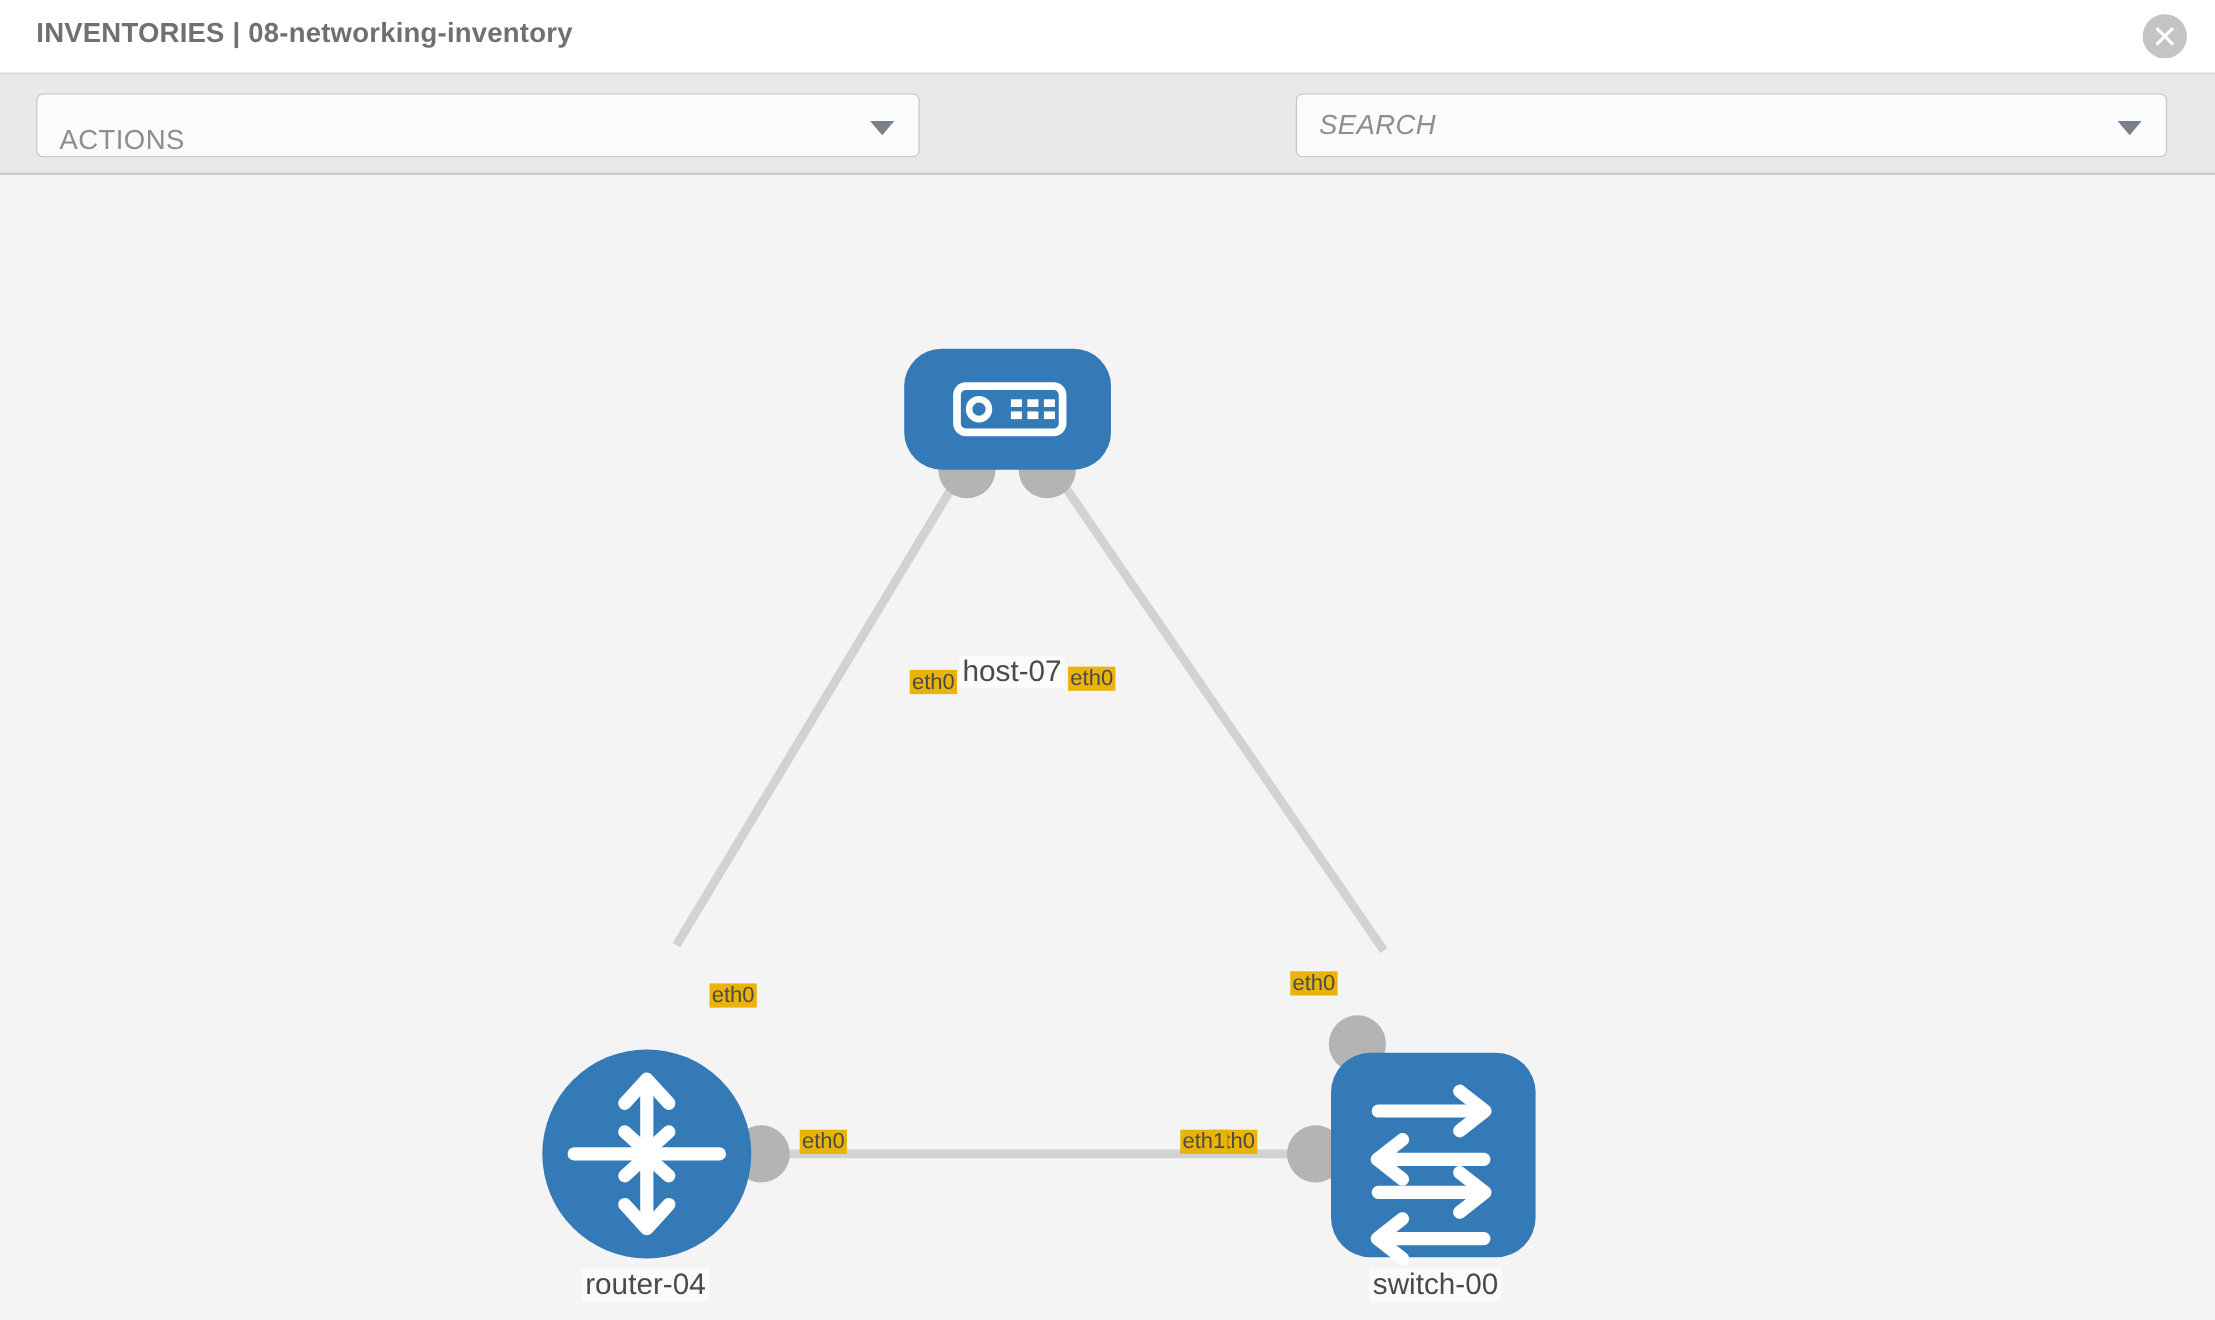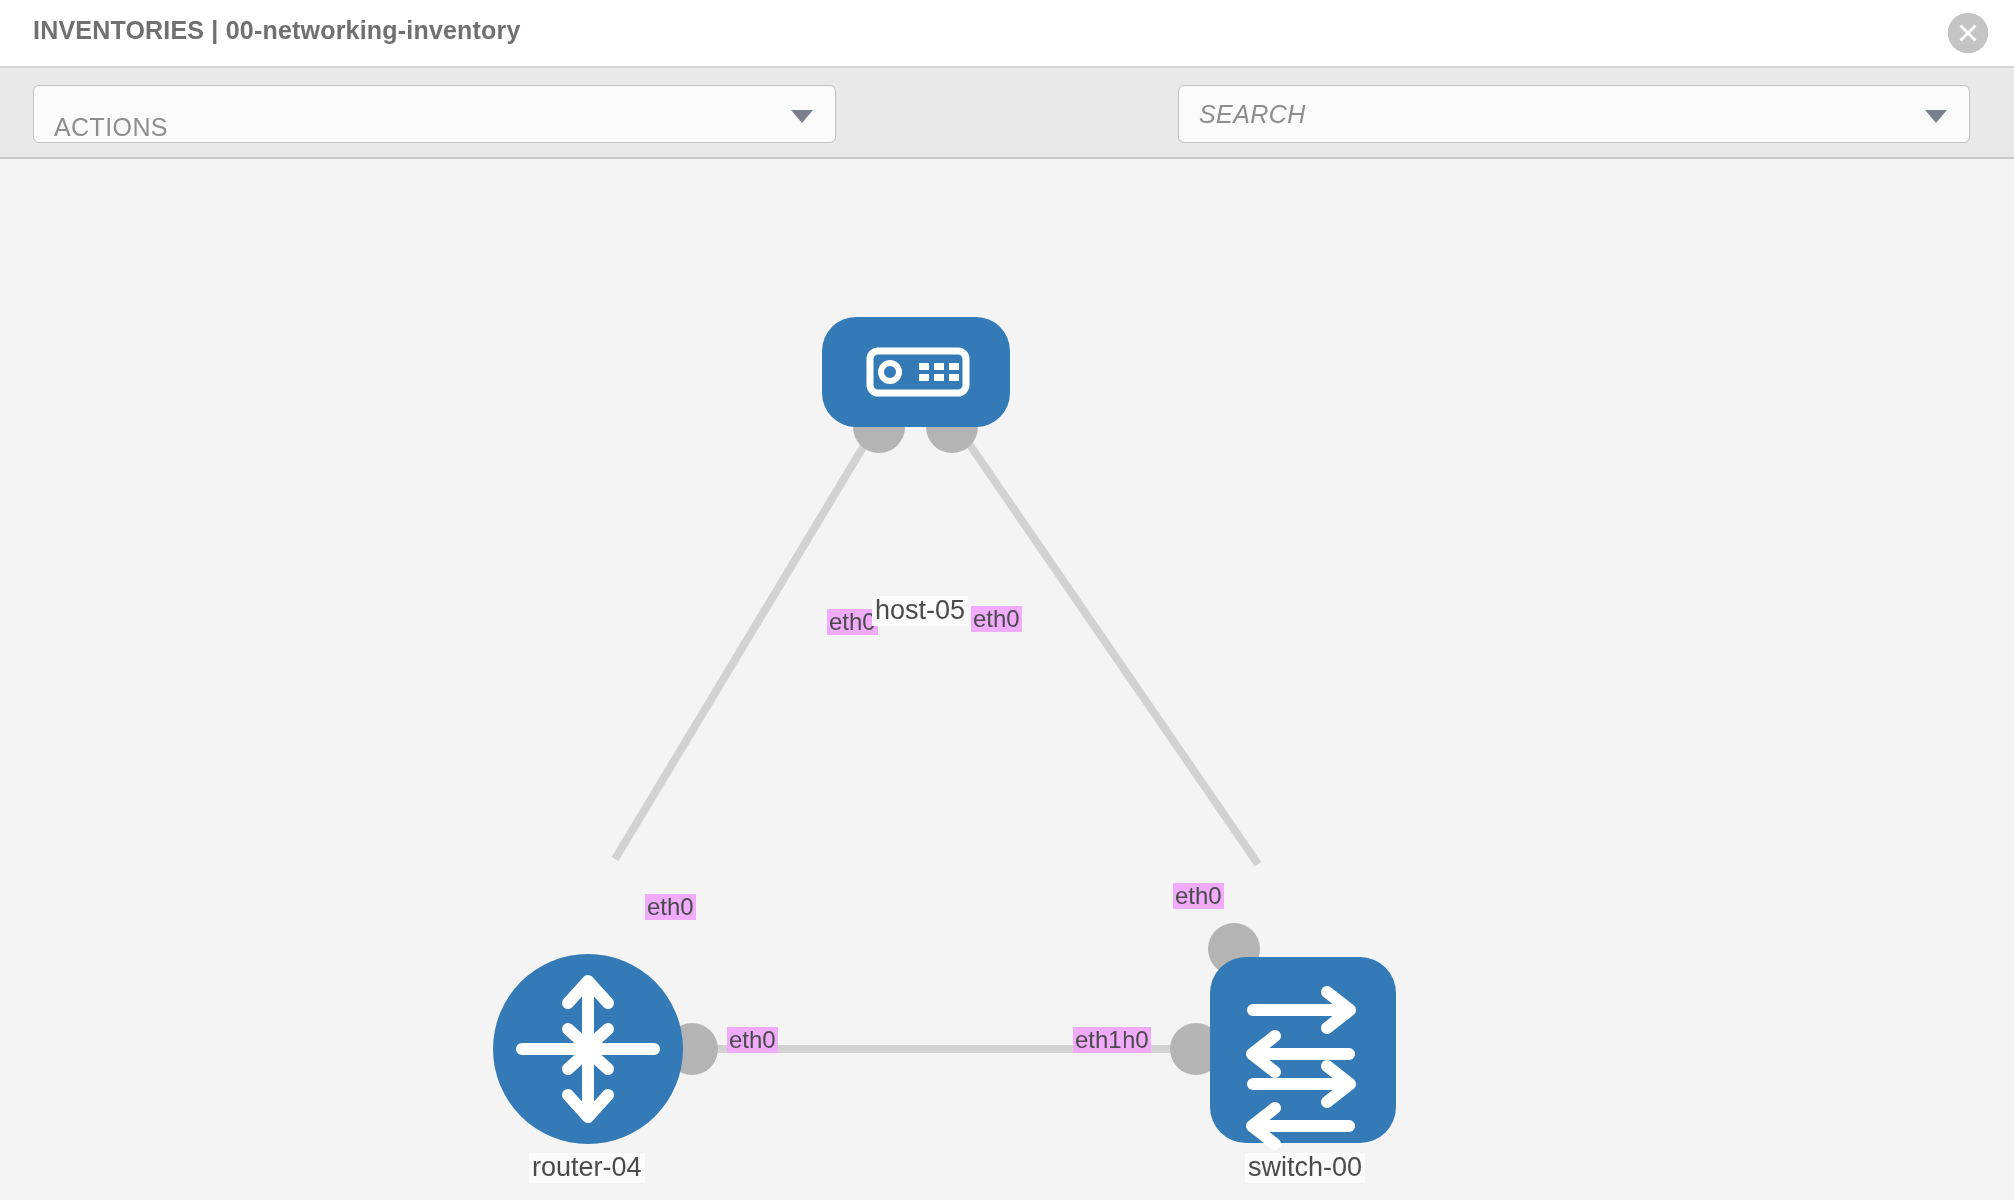--- a/index.html
+++ b/index.html
@@ -144,35 +144,35 @@
     position: absolute;
     font-size: 27px;
     color: #4a4a4a;
     background: #fbfbfb;
     white-space: nowrap;
     padding: 0 3px;
     line-height: 1.1;
   }
   .iface-label {
     position: absolute;
-    font-size: 24px;
+    font-size: 20px;
     color: #4a4a4a;
-    background: #f0abfc;
+    background: #eab308;
     white-space: nowrap;
     padding: 0 2px;
     line-height: 1.1;
   }
 </style>
 </head>
 <body>
 
 <div id="app">
 
   <div class="header">
-    <div class="header-title">INVENTORIES | 00-networking-inventory</div>
+    <div class="header-title">INVENTORIES | 08-networking-inventory</div>
     <div class="close-btn">
       <svg width="40" height="40" viewBox="0 0 40 40">
         <circle cx="20" cy="20" r="20" fill="#c4c4c4"></circle>
         <path d="M13.5 11.5 L20 18 L26.5 11.5 L28.5 13.5 L22 20 L28.5 26.5 L26.5 28.5 L20 22 L13.5 28.5 L11.5 26.5 L18 20 L11.5 13.5 Z" fill="#ffffff"></path>
       </svg>
     </div>
   </div>
 
   <div class="toolbar">
 
@@ -268,18 +268,18 @@
     </svg>
 
     <span class="iface-label" style="left:827px; top:450px;">eth0</span>
     <span class="iface-label" style="left:971px; top:447px;">eth0</span>
     <span class="iface-label" style="left:645px; top:735px;">eth0</span>
     <span class="iface-label" style="left:1173px; top:724px;">eth0</span>
     <span class="iface-label" style="left:727px; top:868px;">eth0</span>
     <span class="iface-label" style="left:1100px; top:868px;">eth0</span>
     <span class="iface-label" style="left:1073px; top:868px;">eth1</span>
 
-    <span class="node-label" style="left:872px; top:437px;">host-05</span>
+    <span class="node-label" style="left:872px; top:437px;">host-07</span>
     <span class="node-label" style="left:529px; top:994px;">router-04</span>
     <span class="node-label" style="left:1245px; top:994px;">switch-00</span>
 
   </div>
 </div>
 
 </body></html>

